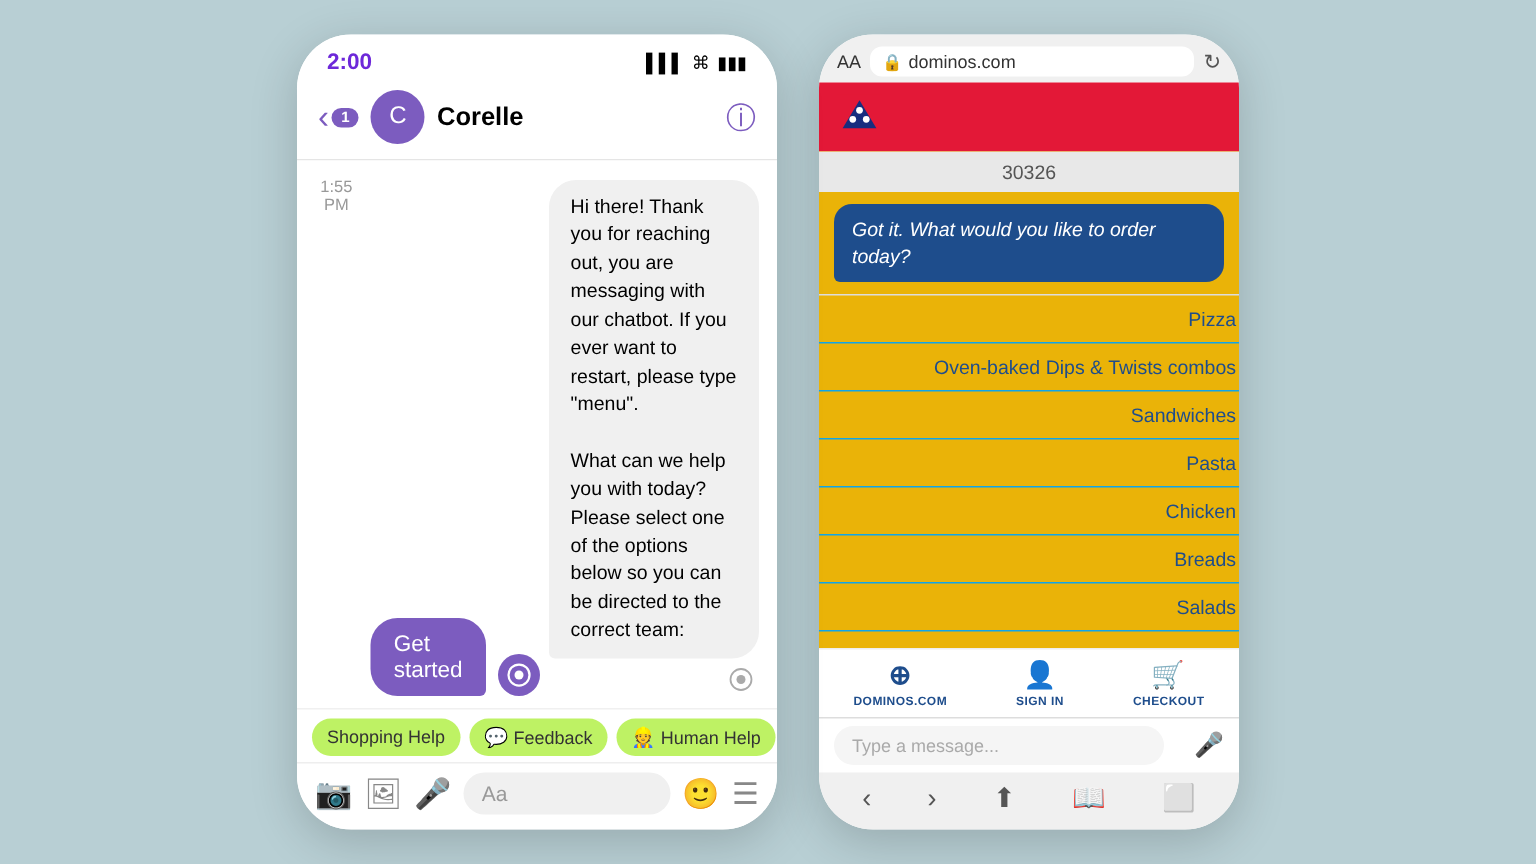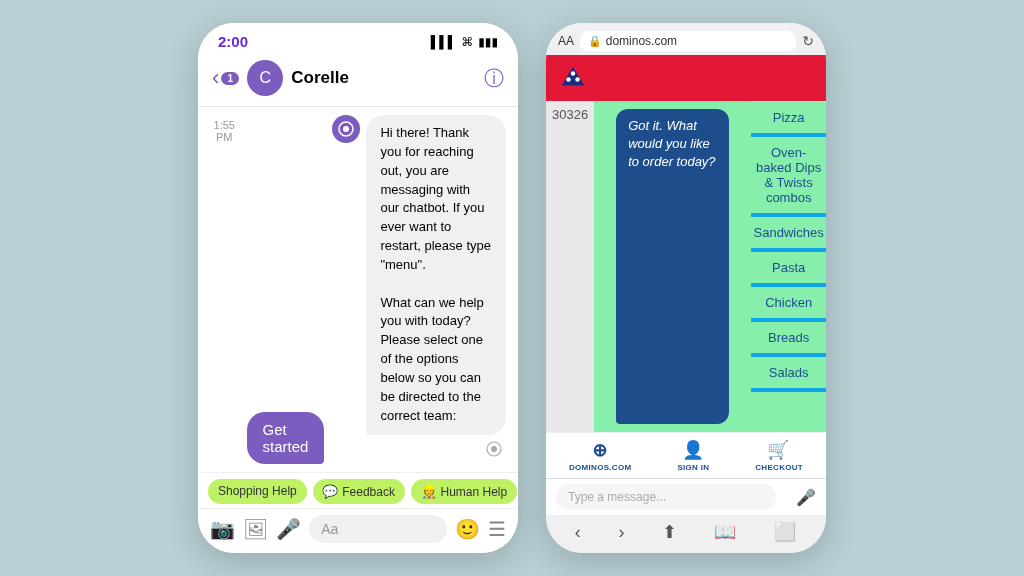--- a/index.html
+++ b/index.html
@@ -122,20 +122,21 @@
       background: #7c5cbf;
       color: #fff;
       border-radius: 18px 18px 4px 18px;
       padding: 9px 16px;
       font-size: 15px;
       font-weight: 500;
       max-width: 180px;
     }
     .msg-in {
       display: flex;
+      align-items: flex-end;
       gap: 6px;
     }
     .msg-in-avatar {
       width: 28px;
       height: 28px;
       border-radius: 50%;
       background: #7c5cbf;
       display: flex;
       align-items: center;
       justify-content: center;
@@ -247,23 +248,22 @@
     .dominos-logo {
       width: 30px;
       height: 30px;
     }
 
     
     .dominos-chat {
       flex: 1;
       overflow: hidden;
       display: flex;
-      flex-direction: row;
-      background: #86efac;
-      gap: 12px;
+      flex-direction: column;
+      background: #eab308;
     }
     .zip-display {
       text-align: center;
       padding: 6px;
       font-size: 13px;
       color: #555;
       background: #e8e8e8;
     }
     .dominos-bubble {
       background: #1e4d8c;
@@ -277,22 +277,22 @@
     }
     .menu-items {
       display: flex;
       flex-direction: column;
       border-top: 1px solid #ddd;
     }
     .menu-item {
       padding: 8px 2px;
       font-size: 13px;
       color: #1e4d8c;
-      border-bottom: 4px solid #0ea5e9;
-      text-align: center;
+      border-bottom: 1px solid #0ea5e9;
+      text-align: right;
     }
 
     
     .dominos-nav {
       display: flex;
       justify-content: space-around;
       align-items: center;
       padding: 6px 0;
       border-top: 1px solid #eee;
       background: #fff;

